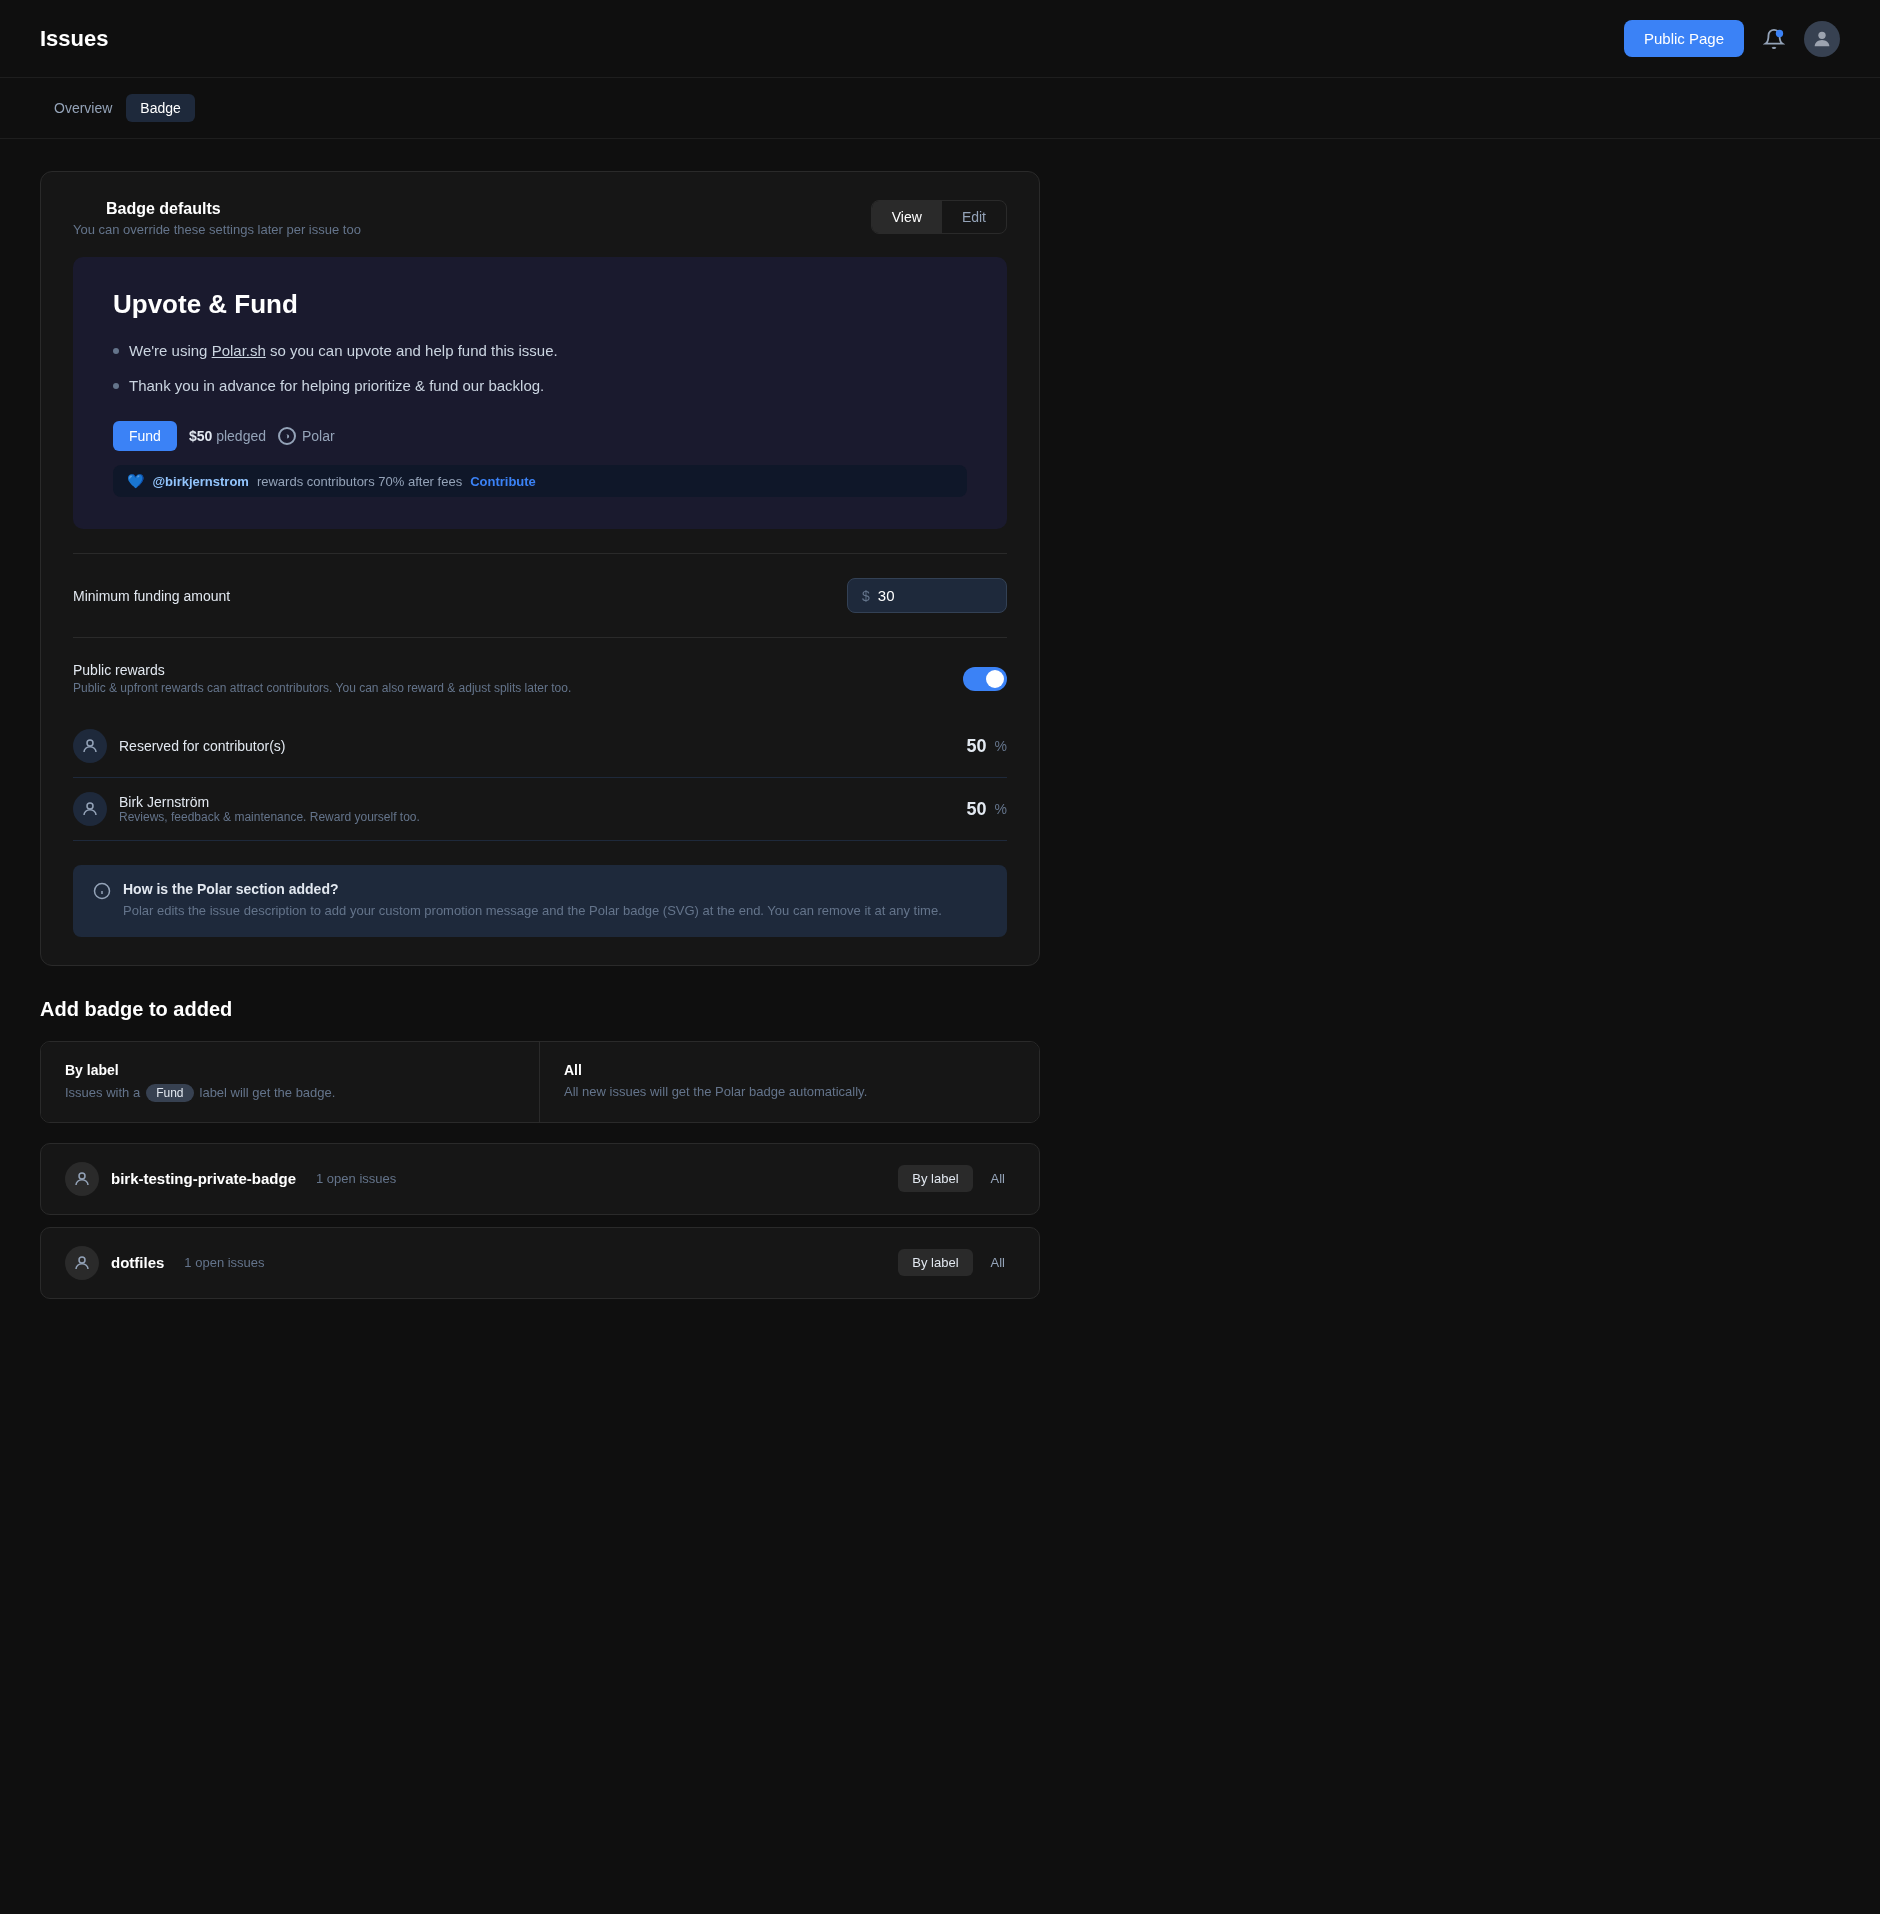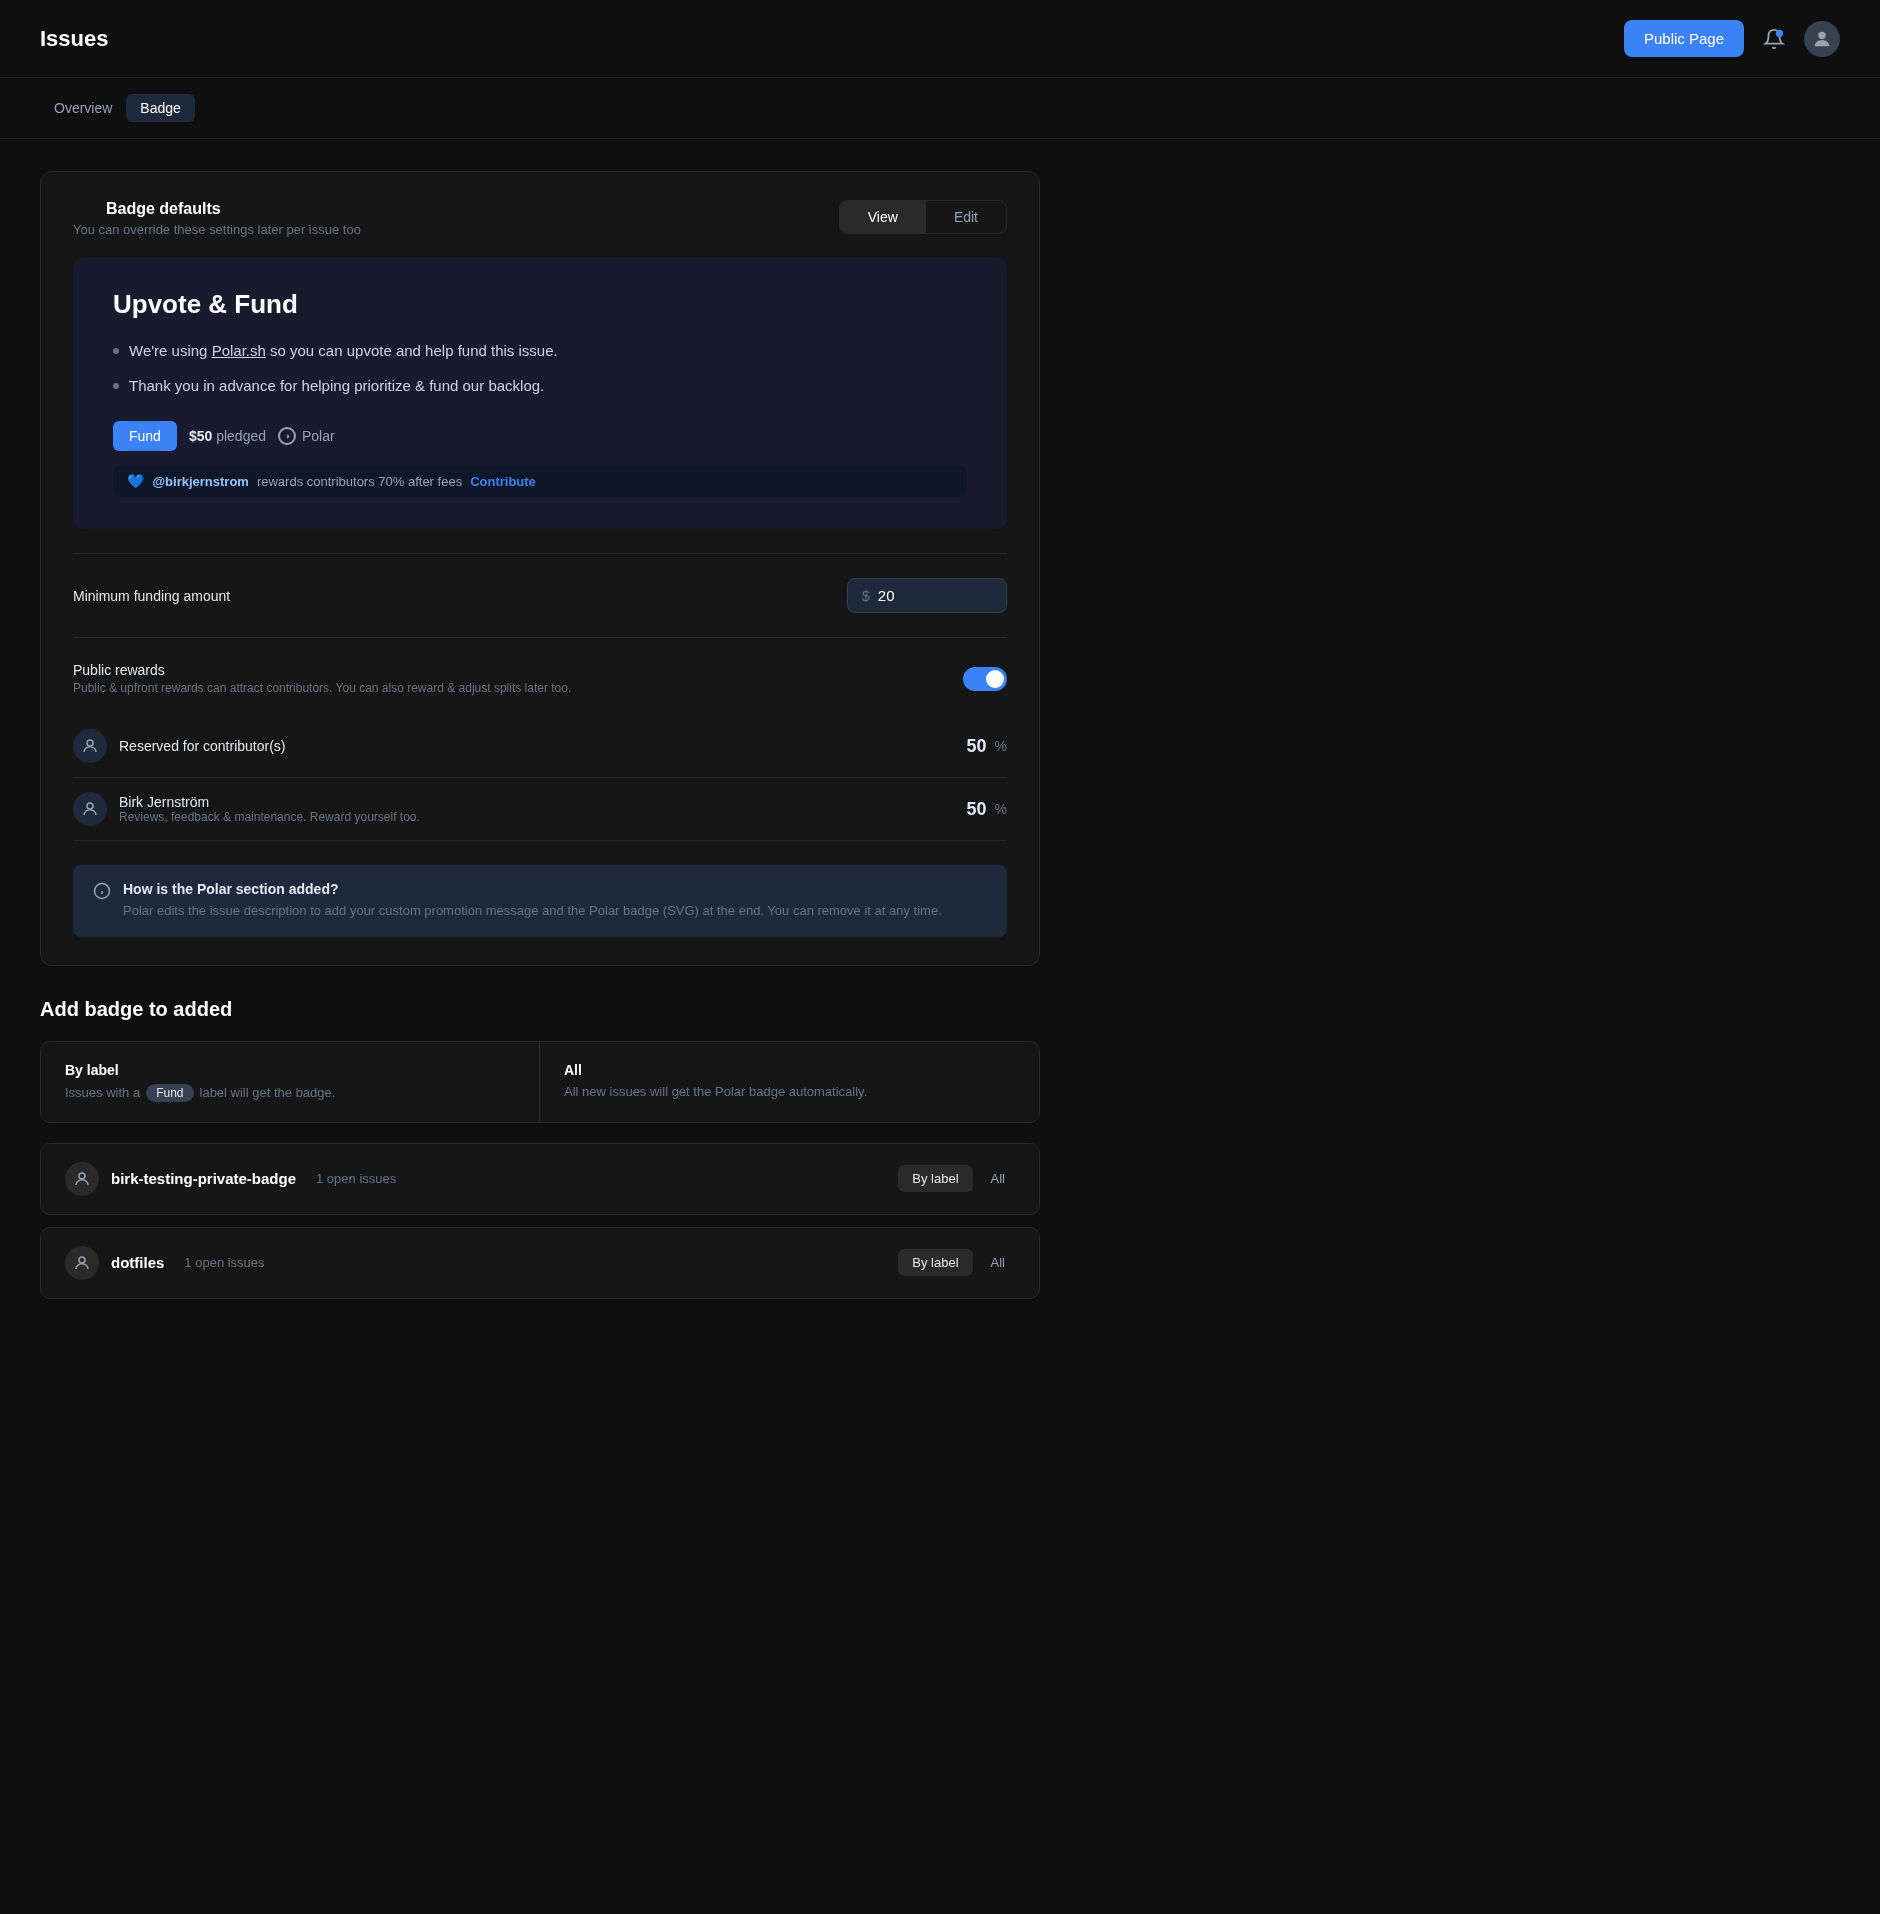--- a/index.html
+++ b/index.html
@@ -117,21 +117,21 @@
       color: #64748b;
     }
     .view-edit-group {
       display: flex;
       gap: 0;
       border: 1px solid #2a2a2a;
       border-radius: 8px;
       overflow: hidden;
     }
     .view-edit-btn {
-      padding: 8px 28px;
+      padding: 8px 20px;
       background: transparent;
       border: none;
       color: #94a3b8;
       font-size: 14px;
       cursor: pointer;
     }
     .view-edit-btn.active {
       background: #2a2a2a;
       color: #fff;
     }
@@ -560,21 +560,21 @@
     </div>
 
     <hr class="divider">
 
     <div class="form-row">
       <div>
         <div class="form-label">Minimum funding amount</div>
       </div>
       <div class="amount-input-group">
         <span class="dollar-sign">$</span>
-        <span class="amount-value">20</span>
+        <span class="amount-value">30</span>
       </div>
     </div>
 
     <hr class="divider">
 
     <div class="form-row">
       <div>
         <div class="form-label">Public rewards</div>
         <div class="form-desc">Public &amp; upfront rewards can attract contributors. You can also reward &amp; adjust splits later too.</div>
       </div>

